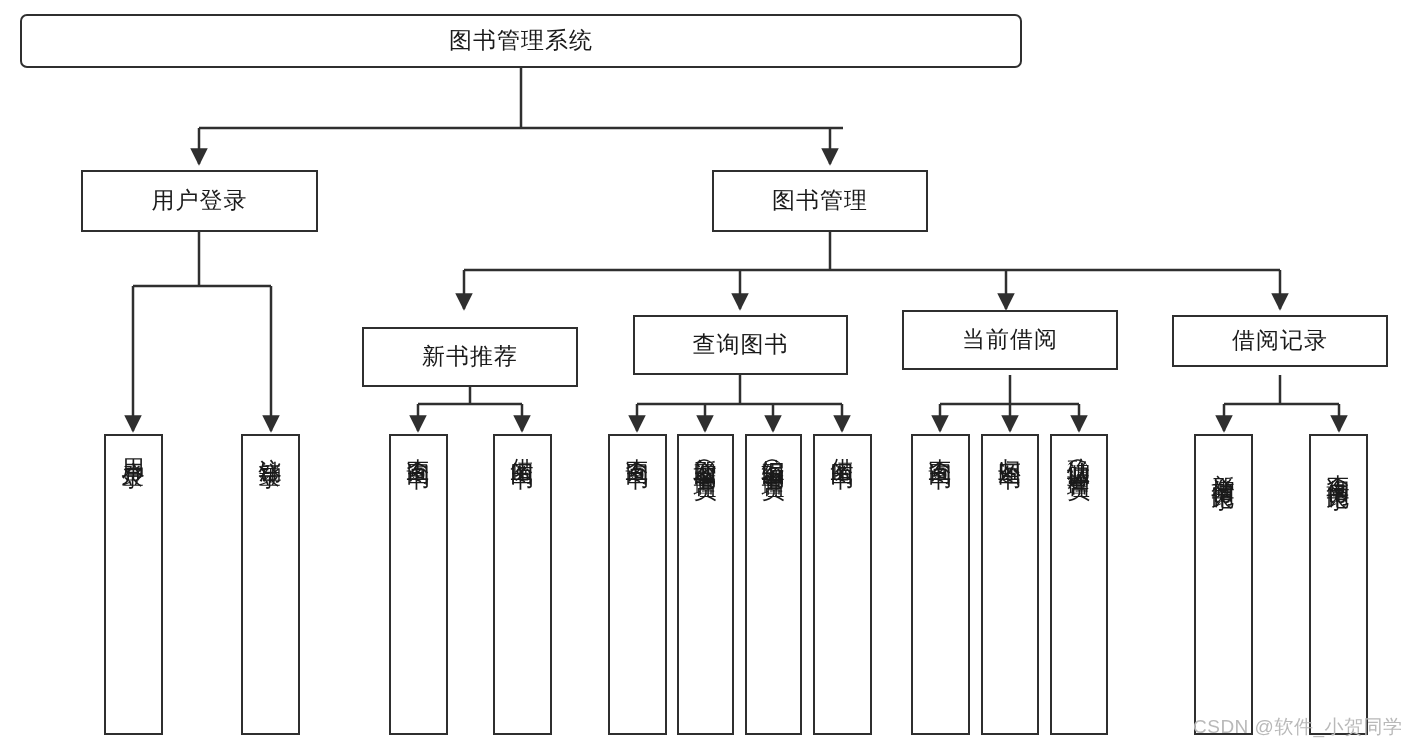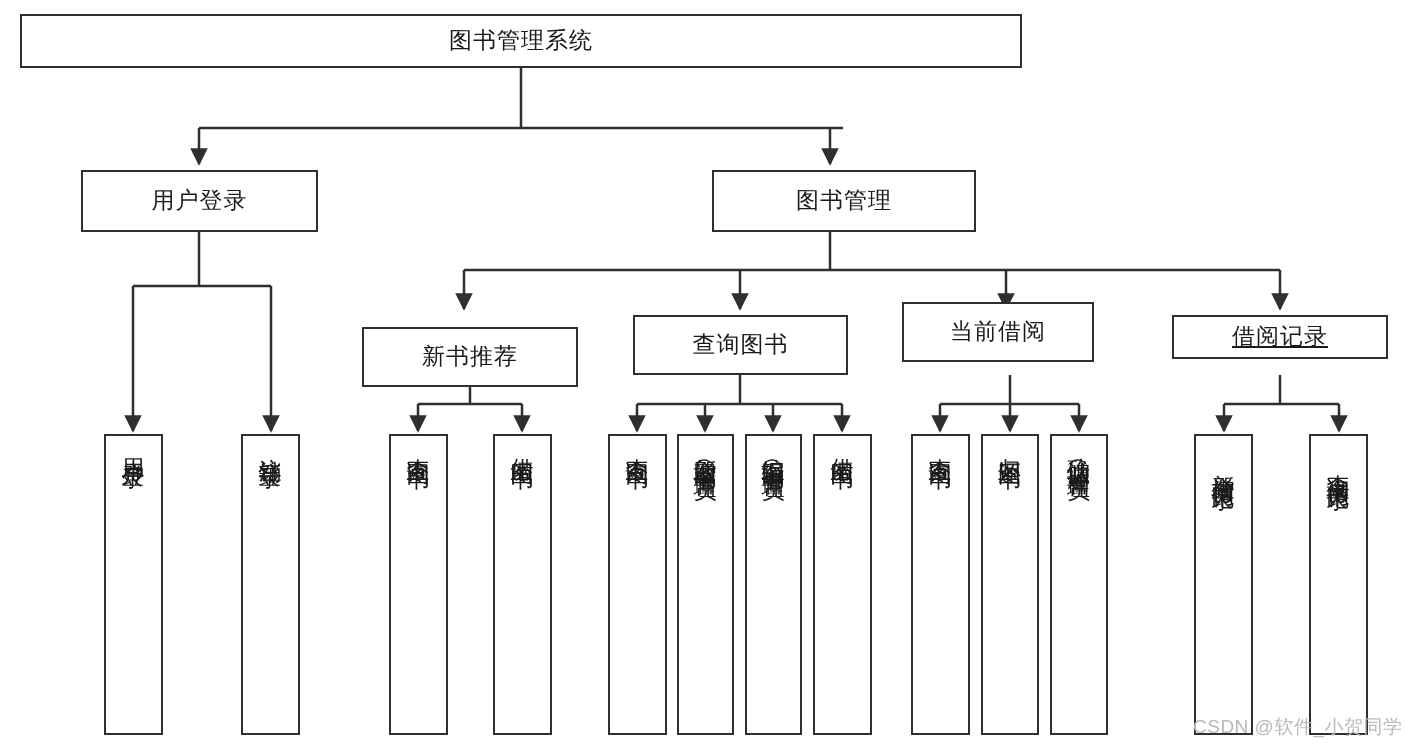--- a/index.html
+++ b/index.html
@@ -120,41 +120,41 @@
       <path d="M 1010 404 L 1010 431" marker-end="url(#arw)"></path>
       <path d="M 1079 404 L 1079 431" marker-end="url(#arw)"></path>
 
       <path d="M 1280 375 L 1280 404"></path>
       <path d="M 1224 404 L 1339 404"></path>
       <path d="M 1224 404 L 1224 431" marker-end="url(#arw)"></path>
       <path d="M 1339 404 L 1339 431" marker-end="url(#arw)"></path>
     </g>
   </svg>
 
-  <div class="node h" style="left:20px; top:14px; width:1002px; height:54px;">
+  <div class="node h" style="left:20px; top:14px; width:1002px; height:54px;border-radius:7px;">
     <span>图书管理系统</span>
   </div>
 
   <div class="node h" style="left:81px; top:170px; width:237px; height:62px;">
     <span>用户登录</span>
   </div>
-  <div class="node h" style="left:712px; top:170px; width:264px; height:62px;">
+  <div class="node h" style="left:712px; top:170px; width:216px; height:62px;">
     <span>图书管理</span>
   </div>
 
   <div class="node h" style="left:362px; top:327px; width:216px; height:60px;">
     <span>新书推荐</span>
   </div>
   <div class="node h" style="left:633px; top:315px; width:215px; height:60px;">
     <span>查询图书</span>
   </div>
-  <div class="node h" style="left:902px; top:302px; width:192px; height:60px;">
+  <div class="node h" style="left:902px; top:310px; width:216px; height:60px;">
     <span>当前借阅</span>
   </div>
-  <div class="node h" style="left:1172px; top:315px; width:216px; height:44px;text-decoration:underline;">
+  <div class="node h" style="left:1172px; top:315px; width:216px; height:52px;">
     <span>借阅记录</span>
   </div>
 
   <div class="node v" style="left:104px; top:434px; width:59px; height:301px;">
     <span class="vtext">用户登录</span>
   </div>
   <div class="node v" style="left:241px; top:434px; width:59px; height:301px;">
     <span class="vtext">注销登录</span>
   </div>
 

